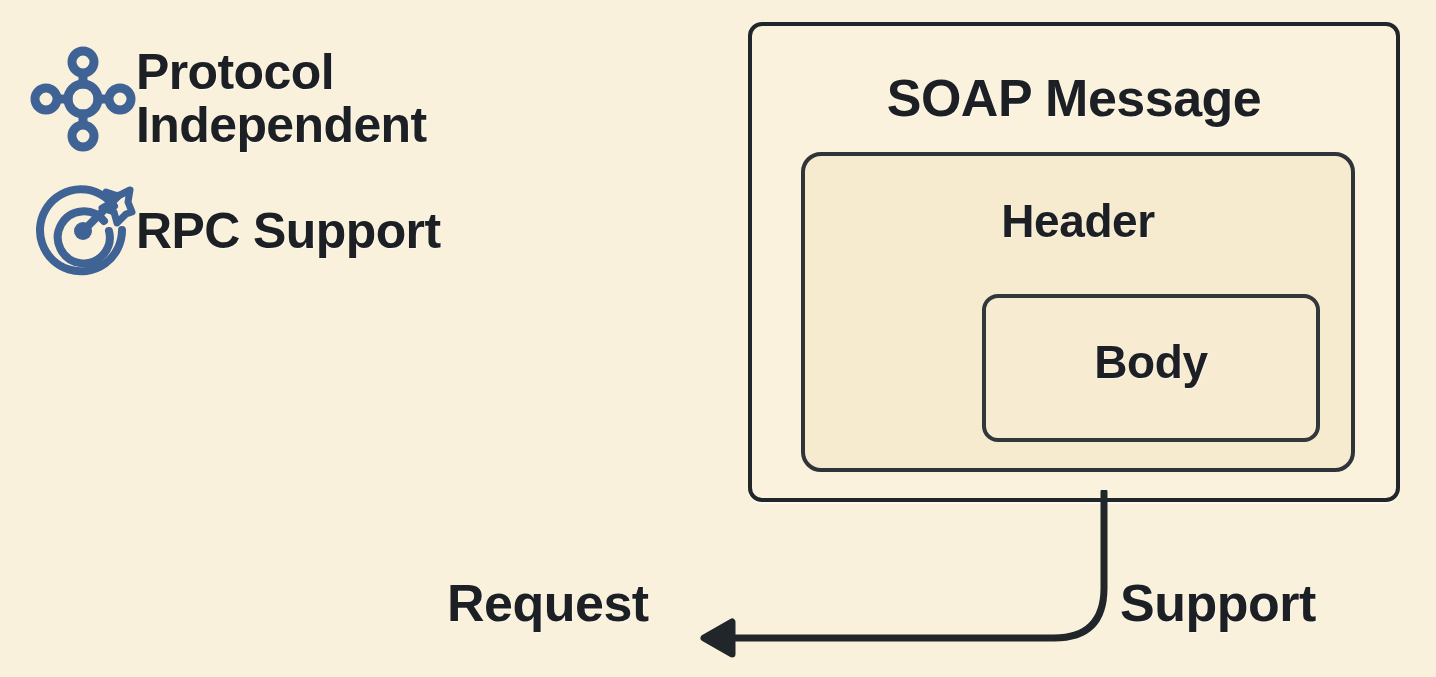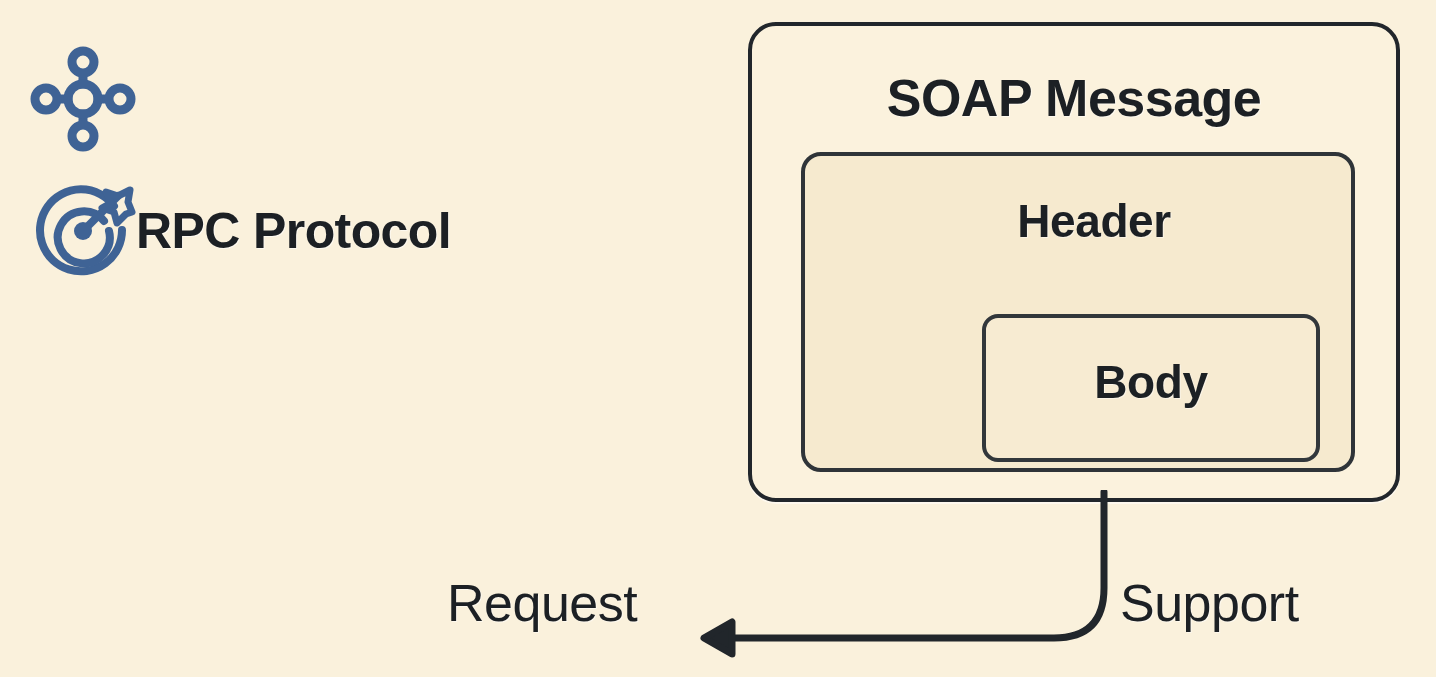--- a/index.html
+++ b/index.html
@@ -63,21 +63,21 @@
 
   
   #soap-box {
     position: absolute;
     left: 748px;
     top: 22px;
     width: 652px;
     height: 480px;
     box-sizing: border-box;
     border: 4px solid #21262b;
-    border-radius: 28px;
+    border-radius: 14px;
     background: #fbf2dd;
     box-shadow: 0 2px 0 rgba(255,255,255,0.5);
   }
 
   #soap-title {
     position: absolute;
     left: 0;
     top: 42px;
     width: 100%;
     text-align: center;
@@ -104,34 +104,32 @@
     position: absolute;
     left: 0;
     top: 38px;
     width: 100%;
     text-align: center;
     font-size: 46px;
     font-weight: 600;
     color: #1c2024;
     letter-spacing: -0.4px;
     text-shadow: 1px 1px 0 rgba(255,255,255,0.45);
-    padding-left: 16px;
   }
 
   #body-box {
     position: absolute;
     left: 177px;
     top: 138px;
     width: 338px;
     height: 148px;
     box-sizing: border-box;
     border: 4px solid #32373b;
     border-radius: 16px;
     background: #f7ebd2;
-    margin-top: 20px;
   }
 
   #body-title {
     position: absolute;
     left: 0;
     top: 37px;
     width: 100%;
     text-align: center;
     font-size: 46px;
     font-weight: 600;
@@ -147,21 +145,21 @@
     top: 490px;
     width: 460px;
     height: 180px;
     pointer-events: none;
   }
 
   
   .flow-label {
     position: absolute;
     font-size: 52px;
-    font-weight: 400;
+    font-weight: 700;
     color: #1c2024;
     letter-spacing: -0.5px;
     text-shadow: 1px 1px 0 rgba(255,255,255,0.5);
     white-space: nowrap;
   }
   #label-request { left: 447px; top: 573px; }
   #label-response { left: 1120px; top: 573px; }
 </style>
 </head>
 <body>
@@ -182,35 +180,37 @@
           </g>
           <g fill="none" stroke="#3f6395" stroke-width="9">
             <circle cx="53" cy="53" r="15"></circle>
             <circle cx="53" cy="16" r="11"></circle>
             <circle cx="53" cy="90" r="11"></circle>
             <circle cx="16" cy="53" r="11"></circle>
             <circle cx="90" cy="53" r="11"></circle>
           </g>
         </svg>
       </span>
+      <span class="feature-label">Protocol
+Independent</span>
     </div>
 
     <div class="feature-row" id="feature-row-2">
       <span class="feature-icon">
         <svg width="106" height="106" viewBox="0 0 106 106" aria-hidden="true">
           <g fill="none" stroke="#3f6395" stroke-width="8" stroke-linecap="round" stroke-linejoin="round">
             <path d="M84 28 A41 41 0 1 0 92 52"></path>
             <path d="M74 43 A26 26 0 1 0 79 53"></path>
             <line x1="53" y1="53" x2="88" y2="18"></line>
           </g>
           <circle cx="53" cy="53" r="9" fill="#3f6395"></circle>
           <path d="M88 18 L76 14 L81 25 L72 30 L84 34 L87 45 L96 36 L102 34 L98 24 L100 12 Z" fill="none" stroke="#3f6395" stroke-width="7" stroke-linejoin="round"></path>
         </svg>
       </span>
-      <span class="feature-label">RPC Protocol</span>
+      <span class="feature-label">RPC Support</span>
     </div>
 
   </div>
 
   <div id="soap-box">
     <div id="soap-title">SOAP Message</div>
 
     <div id="header-box">
       <div id="header-title">Header</div>
 

